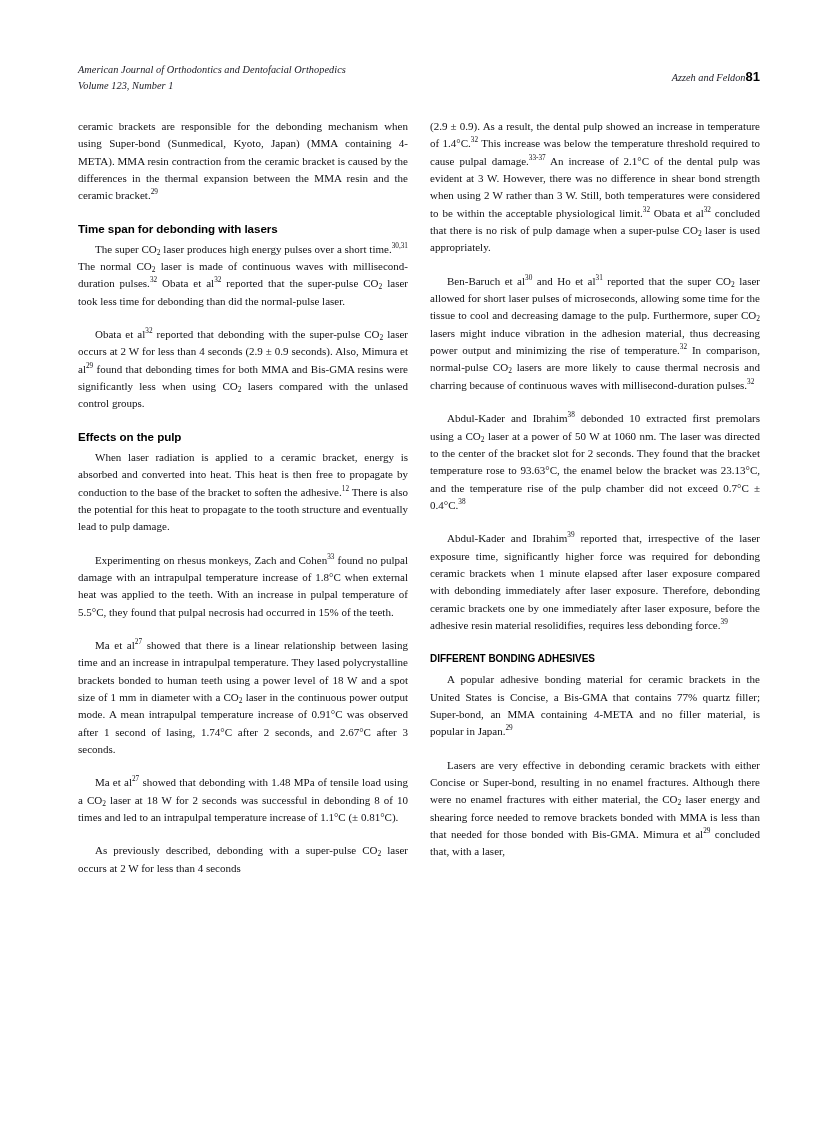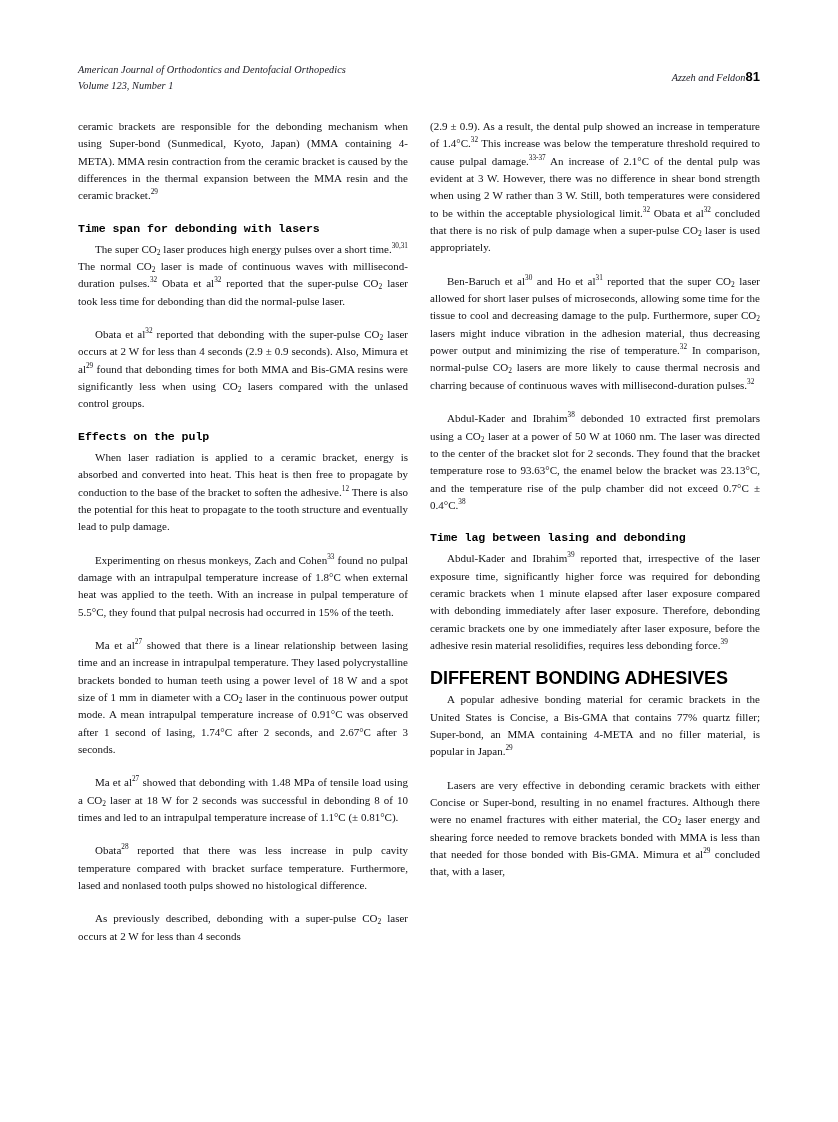--- a/index.html
+++ b/index.html
@@ -91,32 +91,32 @@
   }
   p.body.indent {
     text-indent: 17px;
   }
   p.body + p.body {
     margin-top: 16px;
   }
 
   h3.sec {
     margin: 16px 0 5px 0;
-    font-family: Liberation Mono, monospace;
+    font-family: Liberation Sans, sans-serif;
     font-weight: bold;
     font-size: 11.6px;
     line-height: 15px;
     letter-spacing: -0.05px;
     color: #000;
   }
   h2.secmajor {
     margin: 17px 0 5px 0;
     font-family: "Liberation Sans", "DejaVu Sans", sans-serif;
     font-weight: bold;
-    font-size: 18px;
+    font-size: 10px;
     line-height: 15px;
     letter-spacing: -0.05px;
     text-transform: uppercase;
     color: #000;
   }
 
   sup {
     font-size: 0.66em;
     line-height: 0;
     vertical-align: super;
@@ -158,35 +158,33 @@
       <h3 class="sec">Effects on the pulp</h3>
 
       <p class="body indent"><span>When laser radiation is applied to a ceramic bracket, energy is absorbed and converted into heat. This heat is then free to propagate by conduction to the base of the bracket to soften the adhesive.</span><sup>12</sup><span> There is also the potential for this heat to propagate to the tooth structure and eventually lead to pulp damage.</span></p>
 
       <p class="body indent"><span>Experimenting on rhesus monkeys, Zach and Cohen</span><sup>33</sup><span> found no pulpal damage with an intrapulpal temperature increase of 1.8°C when external heat was applied to the teeth. With an increase in pulpal temperature of 5.5°C, they found that pulpal necrosis had occurred in 15% of the teeth.</span></p>
 
       <p class="body indent"><span>Ma et al</span><sup>27</sup><span> showed that there is a linear relationship between lasing time and an increase in intrapulpal temperature. They lased polycrystalline brackets bonded to human teeth using a power level of 18 W and a spot size of 1 mm in diameter with a CO</span><sub>2</sub><span> laser in the continuous power output mode. A mean intrapulpal temperature increase of 0.91°C was observed after 1 second of lasing, 1.74°C after 2 seconds, and 2.67°C after 3 seconds.</span></p>
 
       <p class="body indent"><span>Ma et al</span><sup>27</sup><span> showed that debonding with 1.48 MPa of tensile load using a CO</span><sub>2</sub><span> laser at 18 W for 2 seconds was successful in debonding 8 of 10 times and led to an intrapulpal temperature increase of 1.1°C (± 0.81°C).</span></p>
 
-      <p class="body indent"><span>Obata</span><sup>28</sup><span> reported that there was less increase in pulp cavity temperature compared with bracket surface temperature. Furthermore, lased and nonlased tooth pulps showed no histological difference.</span></p>
 
       <p class="body indent"><span>As previously described, debonding with a super-pulse CO</span><sub>2</sub><span> laser occurs at 2 W for less than 4 seconds</span></p>
 
     </div>
 
     <div class="col">
 
       <p class="body"><span>(2.9 ± 0.9). As a result, the dental pulp showed an increase in temperature of 1.4°C.</span><sup>32</sup><span> This increase was below the temperature threshold required to cause pulpal damage.</span><sup>33-37</sup><span> An increase of 2.1°C of the dental pulp was evident at 3 W. However, there was no difference in shear bond strength when using 2 W rather than 3 W. Still, both temperatures were considered to be within the acceptable physiological limit.</span><sup>32</sup><span> Obata et al</span><sup>32</sup><span> concluded that there is no risk of pulp damage when a super-pulse CO</span><sub>2</sub><span> laser is used appropriately.</span></p>
 
       <p class="body indent"><span>Ben-Baruch et al</span><sup>30</sup><span> and Ho et al</span><sup>31</sup><span> reported that the super CO</span><sub>2</sub><span> laser allowed for short laser pulses of microseconds, allowing some time for the tissue to cool and decreasing damage to the pulp. Furthermore, super CO</span><sub>2</sub><span> lasers might induce vibration in the adhesion material, thus decreasing power output and minimizing the rise of temperature.</span><sup>32</sup><span> In comparison, normal-pulse CO</span><sub>2</sub><span> lasers are more likely to cause thermal necrosis and charring because of continuous waves with millisecond-duration pulses.</span><sup>32</sup></p>
 
       <p class="body indent"><span>Abdul-Kader and Ibrahim</span><sup>38</sup><span> debonded 10 extracted first premolars using a CO</span><sub>2</sub><span> laser at a power of 50 W at 1060 nm. The laser was directed to the center of the bracket slot for 2 seconds. They found that the bracket temperature rose to 93.63°C, the enamel below the bracket was 23.13°C, and the temperature rise of the pulp chamber did not exceed 0.7°C ± 0.4°C.</span><sup>38</sup></p>
 
-      <h3 class="sec">Time lag between lasing and debonding</h3>
 
       <p class="body indent"><span>Abdul-Kader and Ibrahim</span><sup>39</sup><span> reported that, irrespective of the laser exposure time, significantly higher force was required for debonding ceramic brackets when 1 minute elapsed after laser exposure compared with debonding immediately after laser exposure. Therefore, debonding ceramic brackets one by one immediately after laser exposure, before the adhesive resin material resolidifies, requires less debonding force.</span><sup>39</sup></p>
 
       <h2 class="secmajor">DIFFERENT BONDING ADHESIVES</h2>
 
       <p class="body indent"><span>A popular adhesive bonding material for ceramic brackets in the United States is Concise, a Bis-GMA that contains 77% quartz filler; Super-bond, an MMA containing 4-META and no filler material, is popular in Japan.</span><sup>29</sup></p>
 
       <p class="body indent"><span>Lasers are very effective in debonding ceramic brackets with either Concise or Super-bond, resulting in no enamel fractures. Although there were no enamel fractures with either material, the CO</span><sub>2</sub><span> laser energy and shearing force needed to remove brackets bonded with MMA is less than that needed for those bonded with Bis-GMA. Mimura et al</span><sup>29</sup><span> concluded that, with a laser,</span></p>
 
     </div>

